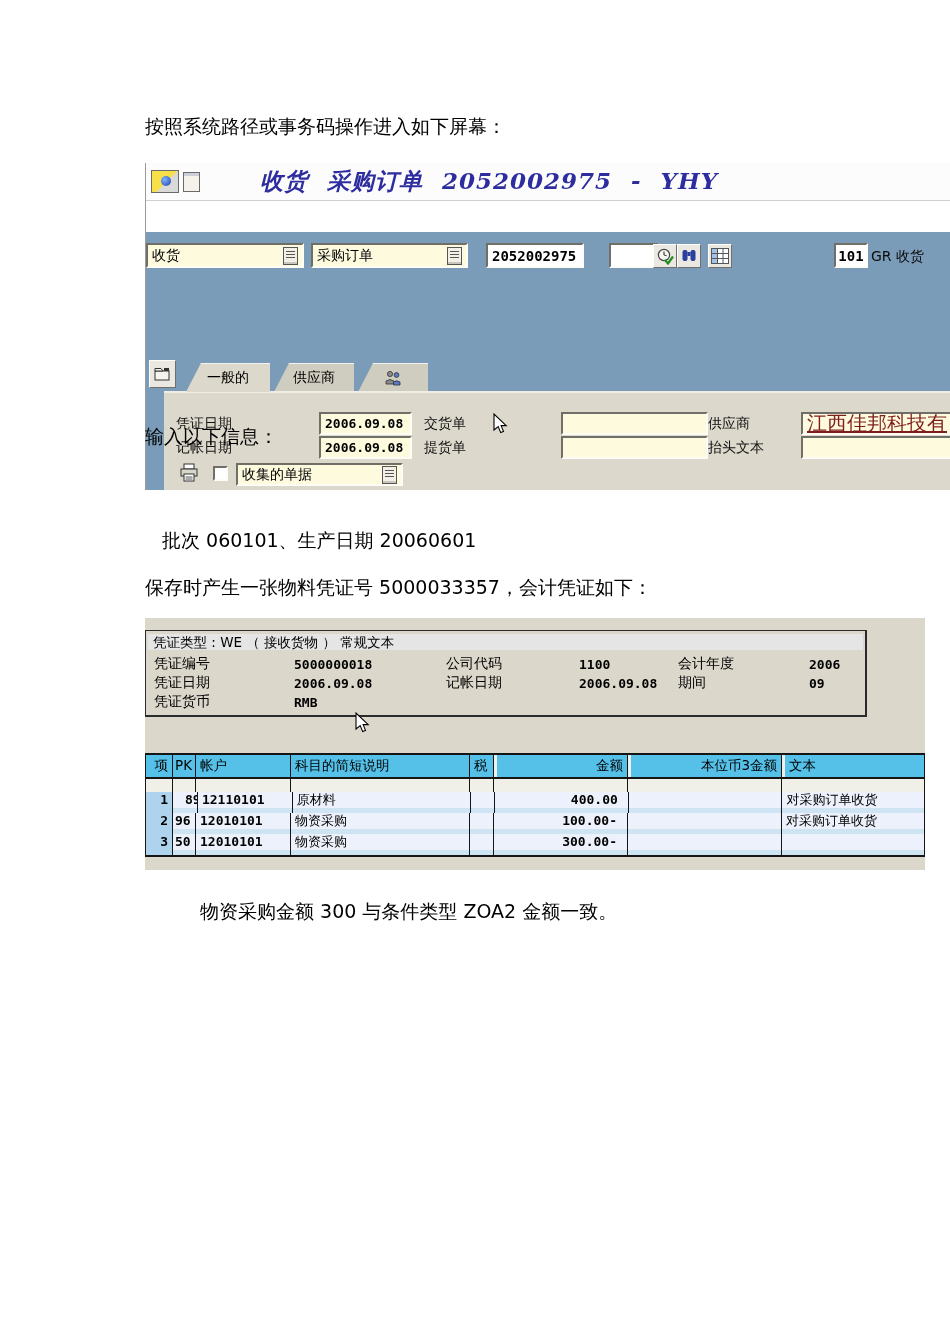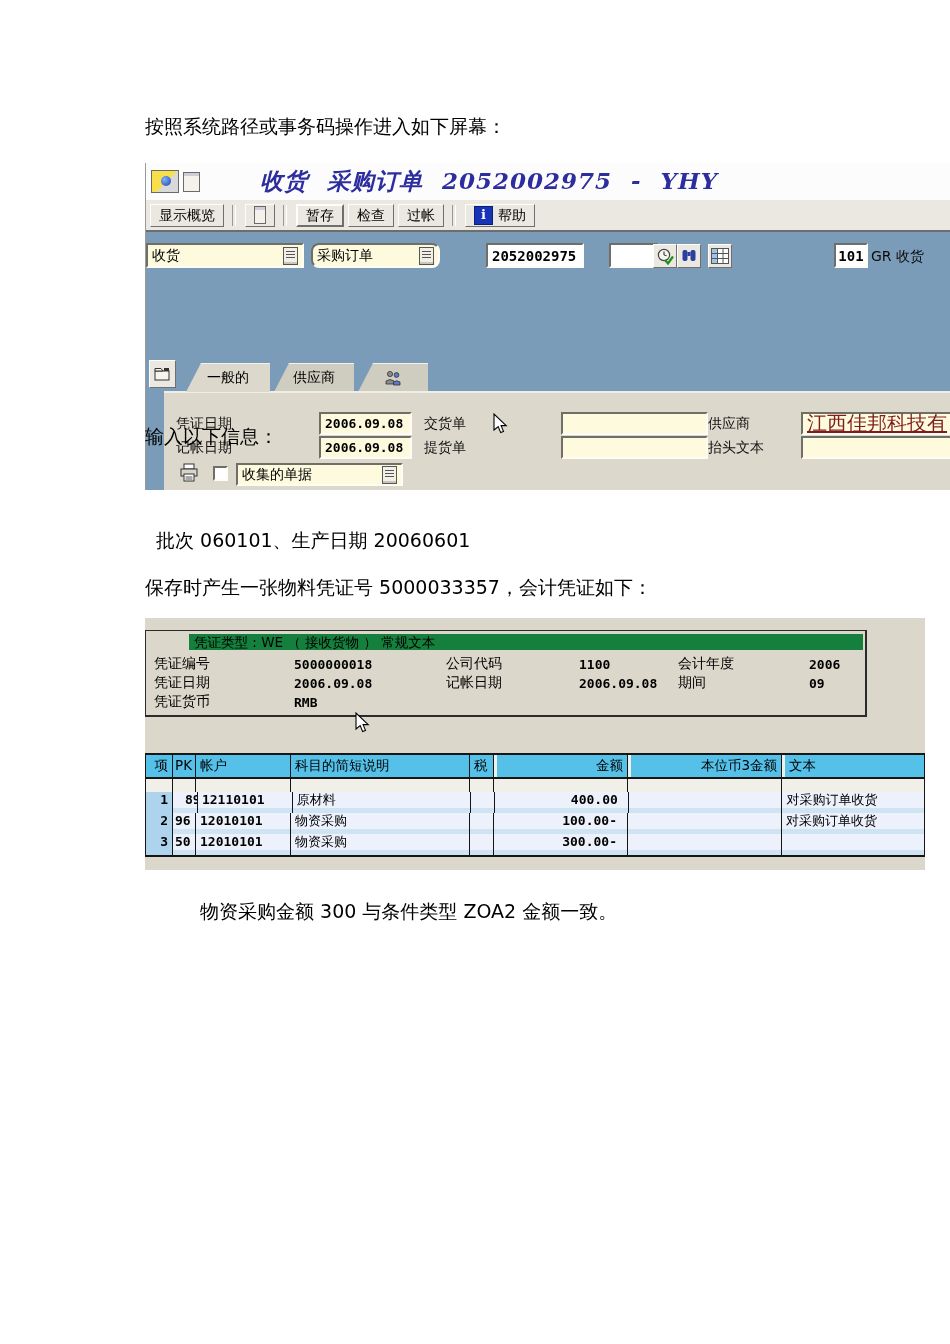--- a/index.html
+++ b/index.html
@@ -60,22 +60,22 @@
   .dateval{font-family:"DejaVu Sans Mono",monospace;font-weight:bold;font-size:13px;}
   .vendorlink{color:#7f1d1d;text-decoration:underline;font-size:20px;white-space:nowrap;overflow:hidden;}
   .chkbox{position:absolute;width:15px;height:15px;background:#fff;
         border:2px solid;border-color:#6f6f68 #fdfdf6 #fdfdf6 #6f6f68;box-sizing:border-box;}
   .mono{font-family:"DejaVu Sans Mono",monospace;font-weight:bold;font-size:13px;}
 
   
   .shot2{position:absolute;left:145px;top:618px;width:780px;height:252px;background:#dbd7cb;z-index:1;}
   .fibox{position:absolute;left:0;top:12px;width:719px;height:84px;background:#dbd7cb;
          border:1px solid #2b2b2b;border-right-width:2px;border-bottom-width:2px;}
-  .ficyan{position:absolute;left:2px;top:3px;right:2px;height:16px;background:#15803d;
-          font-size:13.5px;line-height:16px;padding-left:5px;white-space:nowrap;margin-left:41px;}
+  .ficyan{position:absolute;left:2px;top:3px;right:2px;height:16px;background:#e5e5e5;
+          font-size:13.5px;line-height:16px;padding-left:5px;white-space:nowrap;}
   .filabel{position:absolute;font-size:14px;white-space:nowrap;}
   .fival{position:absolute;font-family:"DejaVu Sans Mono",monospace;font-weight:bold;font-size:13px;white-space:nowrap;}
 
   .fitable{position:absolute;left:0;top:135px;width:780px;border-top:2px solid #151515;background:#f0efe8;}
   .ftr{display:flex;}
   .fth{box-sizing:border-box;height:22px;background:#55c1e9;border-right:1px solid #151515;
        font-size:13.5px;padding:2px 4px;white-space:nowrap;overflow:hidden;}
   .fth.gap{border-left:3px solid #f0efe8;}
   .fthead{border-bottom:2px solid #151515;}
   .fgap{height:13px;}
@@ -99,44 +99,28 @@
   <div class="doc-text" style="left:145px;top:114px;">按照系统路径或事务码操作进入如下屏幕：</div>
 
   <div class="shot1">
 
     <div class="titlebar">
       <div class="tb-icon1"></div>
       <div class="tb-icon2"></div>
       <div class="window-title">收货 采购订单 2052002975 - YHY</div>
     </div>
 
-    <div class="toolbar">
-      <button class="tbtn">显示概览</button>
-      <div class="tsep"></div>
-      <button class="tbtn" style="width:30px;justify-content:center;">
-        <span class="tb-icon2" style="margin:0;width:13px;height:16px;"></span>
-      </button>
-      <div class="tsep"></div>
-      <button class="tbtn" style="border-width:2px;">暂存</button>
-      <button class="tbtn">检查</button>
-      <button class="tbtn">过帐</button>
-      <div class="tsep"></div>
-      <button class="tbtn">
-        <span class="help-ico">i</span>
-        <span>帮助</span>
-      </button>
-    </div>
 
     <div class="body1">
 
       <div class="fld" style="left:0;width:158px;">
         <span>收货</span>
         <span class="ddicon"></span>
       </div>
-      <div class="fld" style="left:165px;width:129px;border-radius:8px;">
+      <div class="fld" style="left:165px;width:157px;">
         <span>采购订单</span>
         <span class="ddicon"></span>
       </div>
       <div class="fld winput" style="left:332px;width:98px;">2052002975</div>
       <div class="fld winput" style="left:455px;width:50px;"></div>
 
       <div class="icobtn" style="left:507px;">
         <svg width="17" height="17" viewBox="0 0 17 17">
           <circle cx="7" cy="7" r="5.6" fill="#f6f6f2" stroke="#444" stroke-width="1.2"></circle>
           <line x1="7" y1="7" x2="7" y2="3.6" stroke="#444" stroke-width="1.2"></line>
@@ -217,21 +201,21 @@
       </div>
 
     </div>
   </div>
 
   <svg class="cursor" style="left:493px;top:413px;" width="16" height="22" viewBox="0 0 16 22">
     <path d="M1 1 L1 17 L5.2 13.6 L7.7 19.6 L10.5 18.4 L8.1 12.6 L13.2 12.6 Z" fill="#fff" stroke="#000" stroke-width="1.1"></path>
   </svg>
 
   <div class="doc-text" style="left:145px;top:424px;">输入以下信息：</div>
-  <div class="doc-text" style="left:156px;top:528px;">批次 060101、生产日期 20060601</div>
+  <div class="doc-text" style="left:162px;top:528px;">批次 060101、生产日期 20060601</div>
   <div class="doc-text" style="left:145px;top:575px;">保存时产生一张物料凭证号 5000033357，会计凭证如下：</div>
 
   <div class="shot2">
 
     <div class="fibox">
       <div class="ficyan">凭证类型 : WE （ 接收货物 ） 常规文本</div>
 
       <div class="filabel" style="left:8px;top:24px;">凭证编号</div>
       <div class="fival" style="left:148px;top:26px;">5000000018</div>
       <div class="filabel" style="left:300px;top:24px;">公司代码</div>

